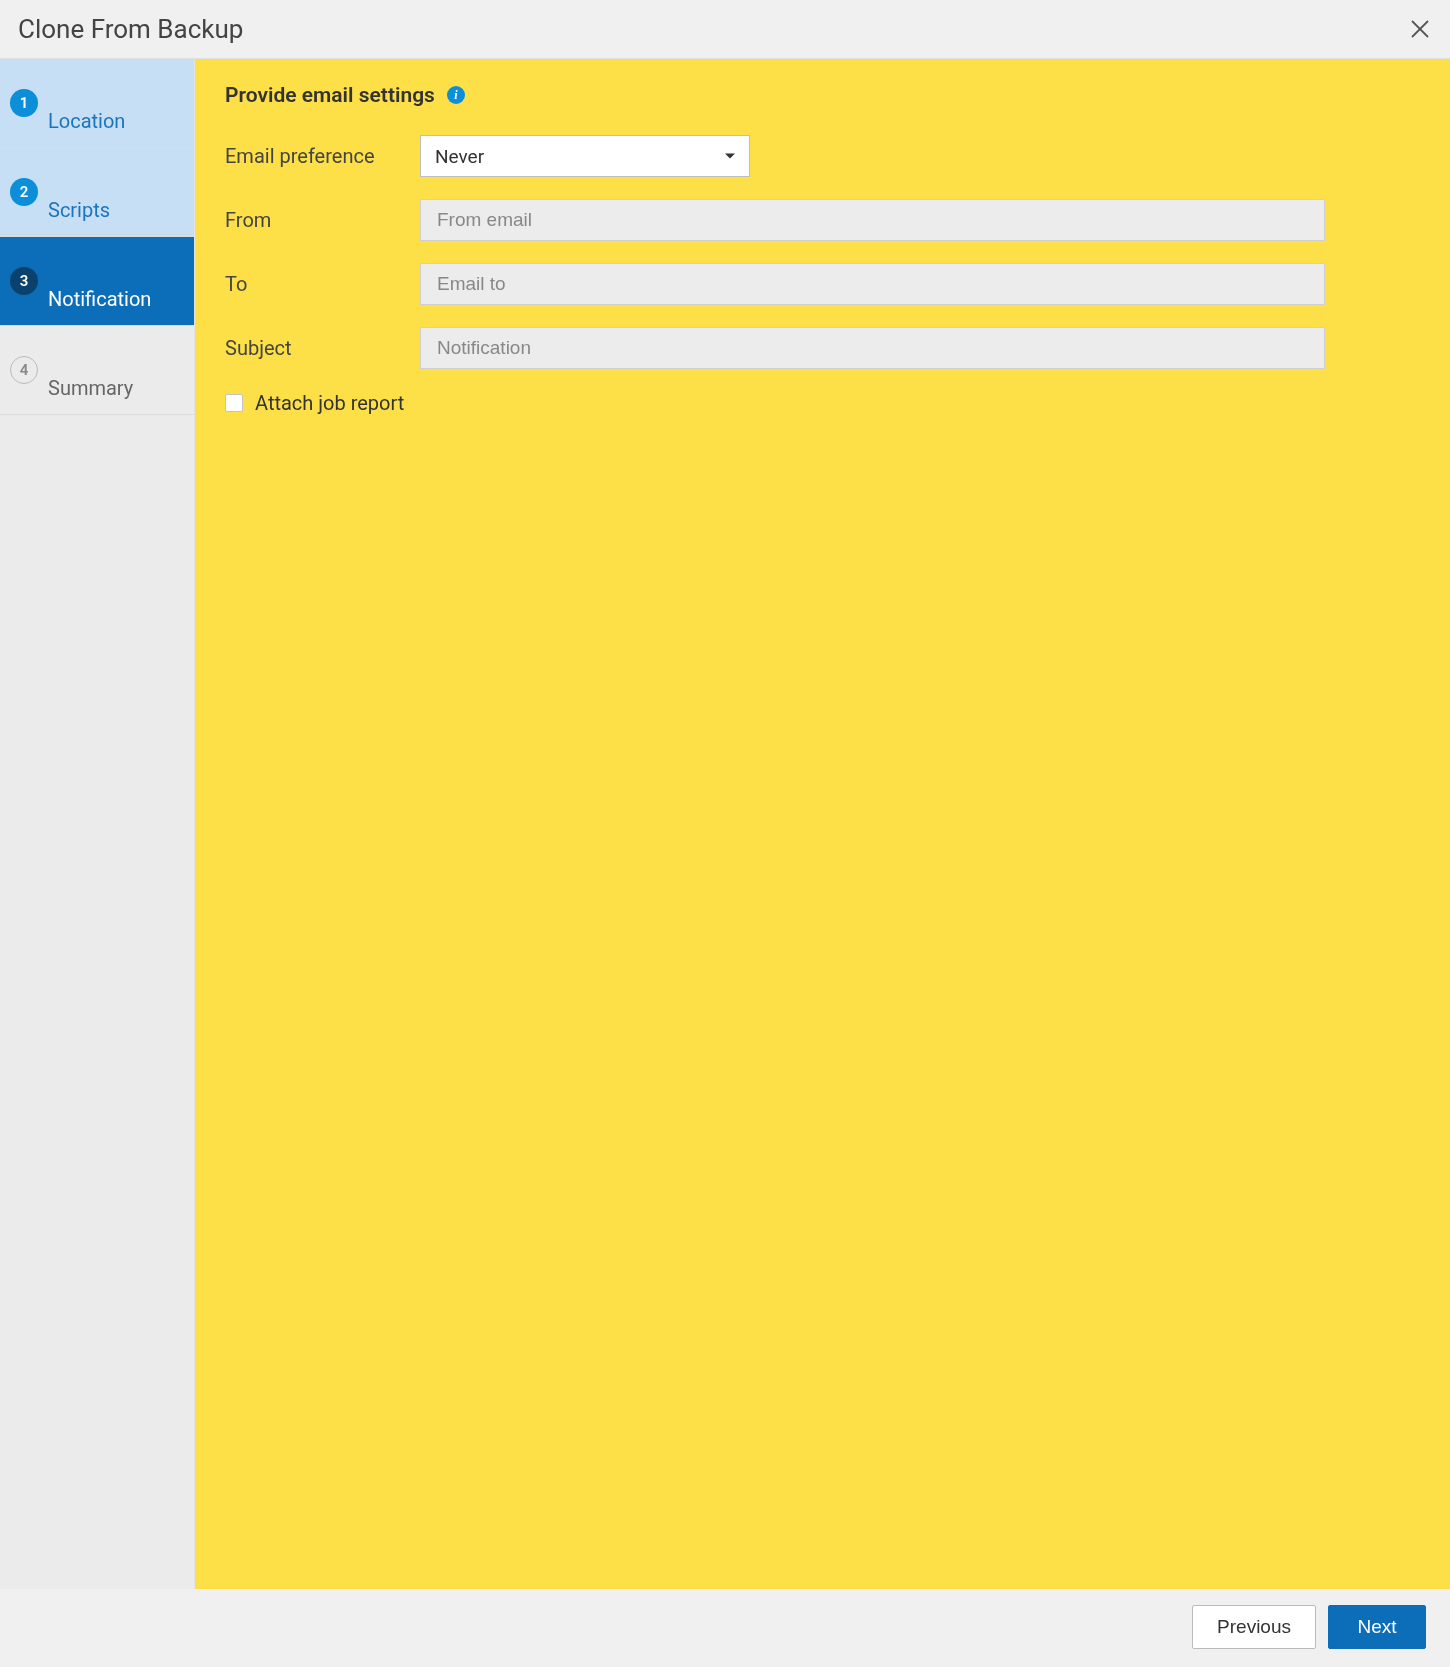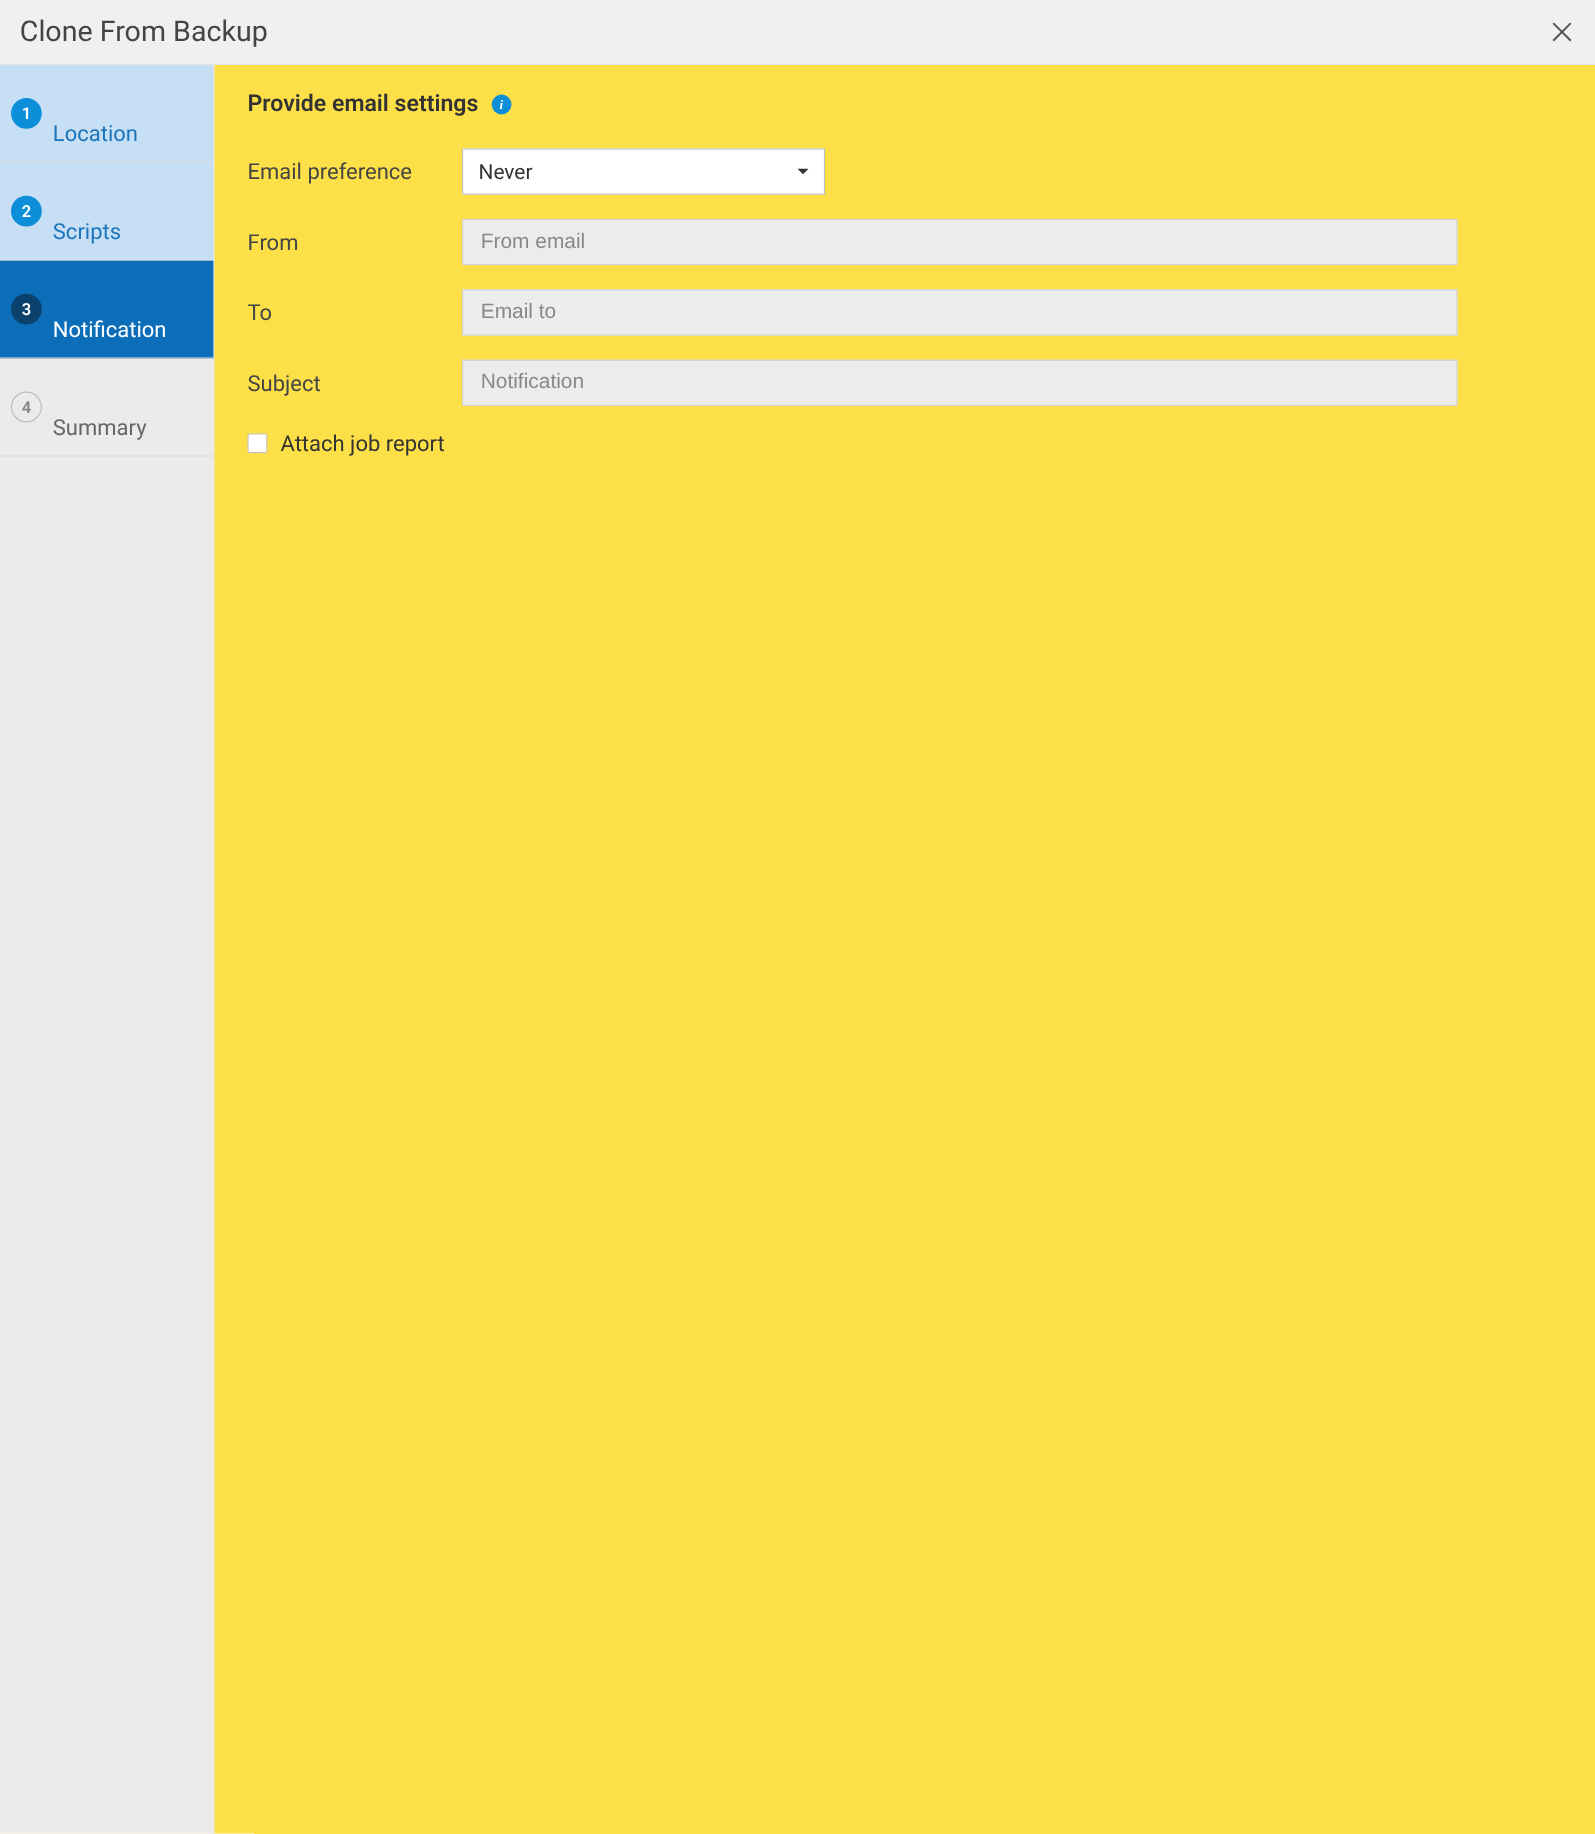--- a/index.html
+++ b/index.html
@@ -319,14 +319,18 @@
         </div>
       </div>
 
       <div class="checkbox-row">
         <div class="checkbox"></div>
         <div class="checkbox-label">Attach job report</div>
       </div>
     </div>
   </div>
 
+  <div class="footer">
+    <button class="btn btn-secondary">Previous</button>
+    <button class="btn btn-primary">Next</button>
+  </div>
 
 </div>
 
 </body></html>

